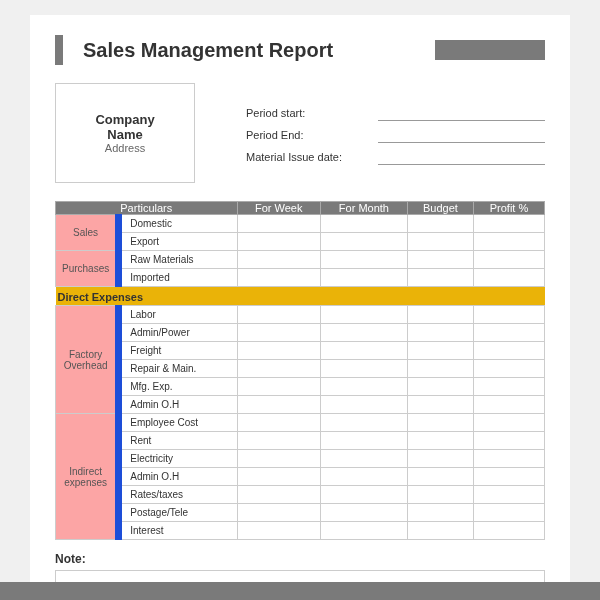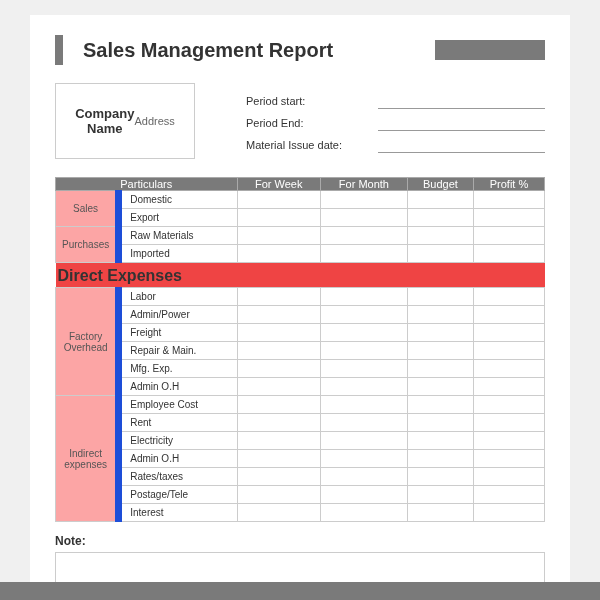--- a/index.html
+++ b/index.html
@@ -49,23 +49,24 @@
     .info-section {
       display: flex;
       gap: 20px;
       margin-bottom: 18px;
     }
     .company-box {
       border: 1px solid #ccc;
       width: 140px;
       min-height: 75px;
       display: flex;
+      flex-direction: column;
       align-items: center;
       justify-content: center;
-      padding: 22px;
+      padding: 28px;
     }
     .company-name {
       font-weight: bold;
       font-size: 13px;
       text-align: center;
     }
     .company-address {
       font-size: 11px;
       color: #666;
       text-align: center;
@@ -122,23 +123,23 @@
       background: #fca5a5;
       color: #555;
       text-align: center;
       font-size: 10px;
       border-right: 7px solid #1d4ed8;
     }
     .report-table td.sub-item {
       padding-left: 8px;
     }
     .section-header-row td {
-      background: #ef4444;
+      background: #eab308;
       font-weight: bold;
-      font-size: 16px;
+      font-size: 11px;
       border: none;
       padding: 4px 2px 2px 2px;
       border-top: 1px solid #ccc;
     }
     .data-cell {
       text-align: center;
     }
     
     .note-section {
       margin-top: 8px;

